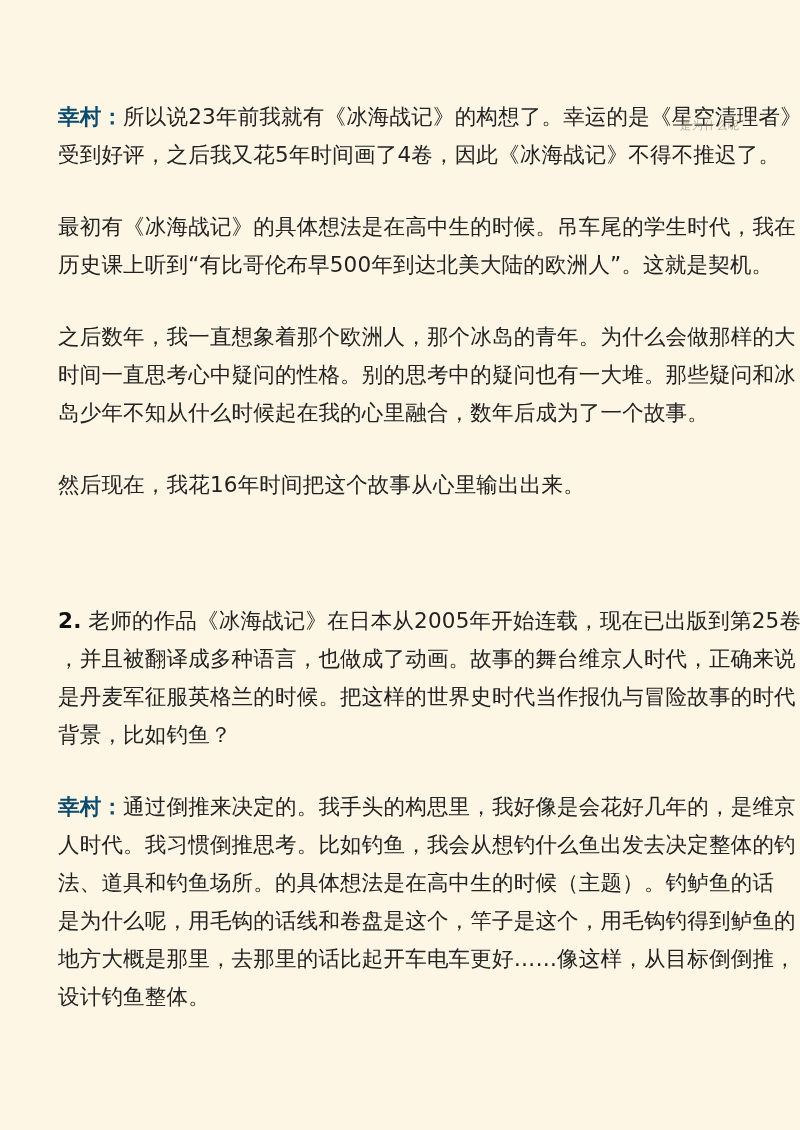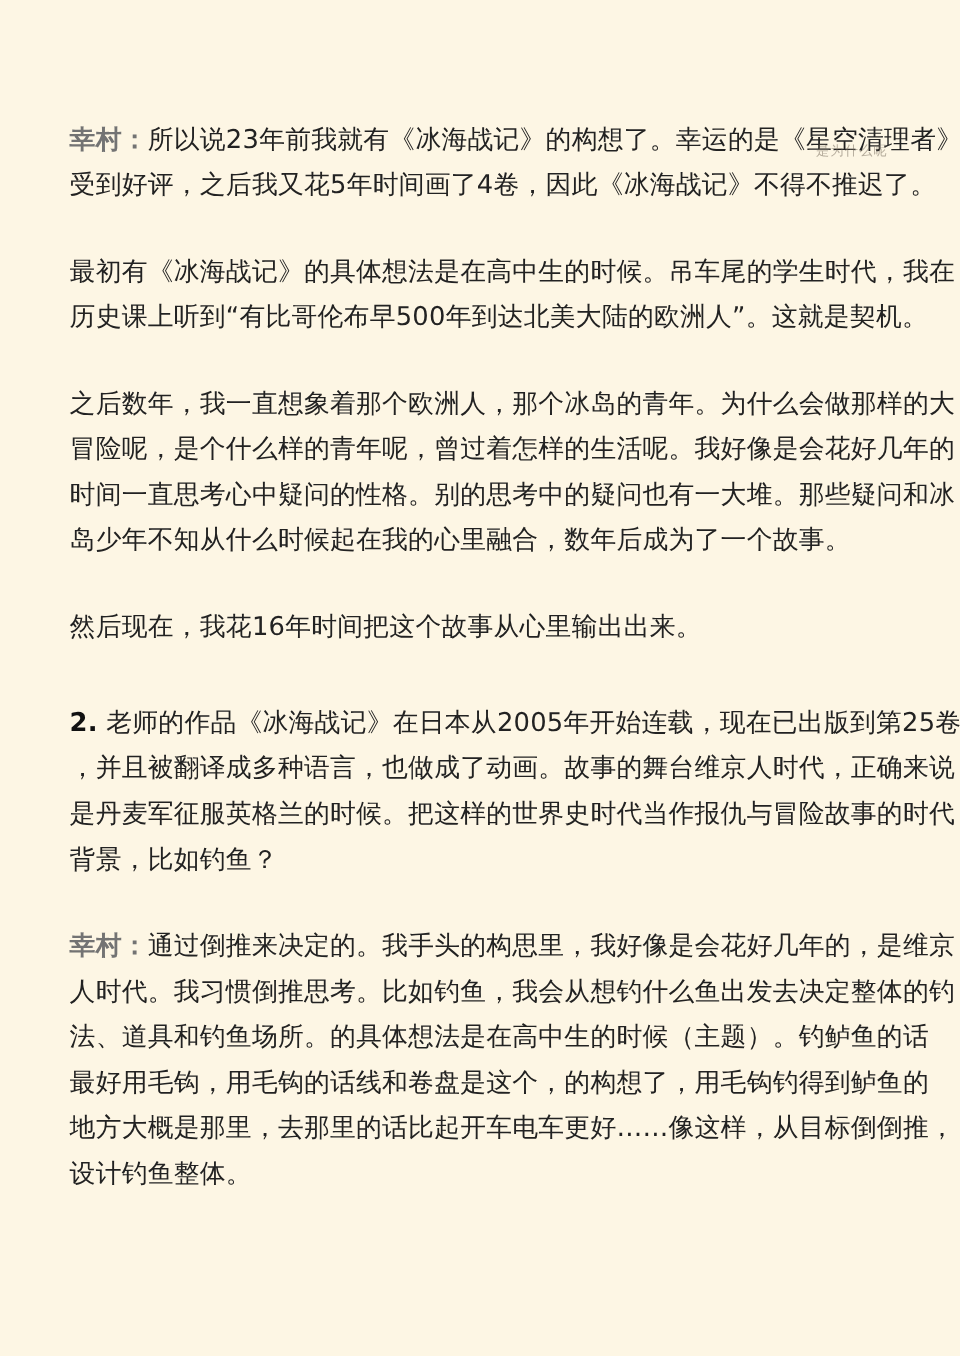--- a/index.html
+++ b/index.html
@@ -27,29 +27,29 @@
   .line {
     display: block;
     font-size: 21.5px;
     line-height: 38px;
     height: 38px;
     white-space: nowrap;
     letter-spacing: 0.2px;
   }
   .speaker {
     font-weight: bold;
-    color: #737373;
+    color: #0c4a6e;
     font-family: Liberation Mono, monospace;
   }
   .qnum {
     font-weight: bold;
     color: #111111;
   }
   .p-q {
-    margin-top: 42px;
+    margin-top: 98px;
   }
   .watermark {
     position: absolute;
     left: 680px;
     top: 118px;
     font-size: 11px;
     color: rgba(120,110,95,0.55);
     letter-spacing: 1px;
   }
 </style>
@@ -63,40 +63,39 @@
     <span class="line">受到好评，之后我又花5年时间画了4卷，因此《冰海战记》不得不推迟了。</span>
   </div>
 
   <div class="para">
     <span class="line">最初有《冰海战记》的具体想法是在高中生的时候。吊车尾的学生时代，我在</span>
     <span class="line">历史课上听到“有比哥伦布早500年到达北美大陆的欧洲人”。这就是契机。</span>
   </div>
 
   <div class="para">
     <span class="line">之后数年，我一直想象着那个欧洲人，那个冰岛的青年。为什么会做那样的大</span>
-    <span class="line">冒险呢，是个什么样的青年呢，曾过着怎样的生活呢。我好像是会花好几年的</span>
     <span class="line">时间一直思考心中疑问的性格。别的思考中的疑问也有一大堆。那些疑问和冰</span>
     <span class="line">岛少年不知从什么时候起在我的心里融合，数年后成为了一个故事。</span>
   </div>
 
   <div class="para">
     <span class="line">然后现在，我花16年时间把这个故事从心里输出出来。</span>
   </div>
 
   <div class="para p-q">
     <span class="line"><span class="qnum">2.</span><span> 老师的作品《冰海战记》在日本从2005年开始连载，现在已出版到第25卷</span></span>
     <span class="line">，并且被翻译成多种语言，也做成了动画。故事的舞台维京人时代，正确来说</span>
     <span class="line">是丹麦军征服英格兰的时候。把这样的世界史时代当作报仇与冒险故事的时代</span>
     <span class="line">背景，比如钓鱼？</span>
   </div>
 
   <div class="para">
     <span class="line"><span class="speaker">幸村：</span><span>通过倒推来决定的。我手头的构思里，我好像是会花好几年的，是维京</span></span>
     <span class="line">人时代。我习惯倒推思考。比如钓鱼，我会从想钓什么鱼出发去决定整体的钓</span>
     <span class="line">法、道具和钓鱼场所。的具体想法是在高中生的时候（主题）。钓鲈鱼的话</span>
-    <span class="line">最好用毛钩，用毛钩的话线和卷盘是这个，的构想了，用毛钩钓得到鲈鱼的</span>
+    <span class="line">是为什么呢，用毛钩的话线和卷盘是这个，竿子是这个，用毛钩钓得到鲈鱼的</span>
     <span class="line">地方大概是那里，去那里的话比起开车电车更好……像这样，从目标倒倒推，</span>
     <span class="line">设计钓鱼整体。</span>
   </div>
 
 </div>
 
 <div class="watermark">是为什么呢</div>
 
 </body></html>

